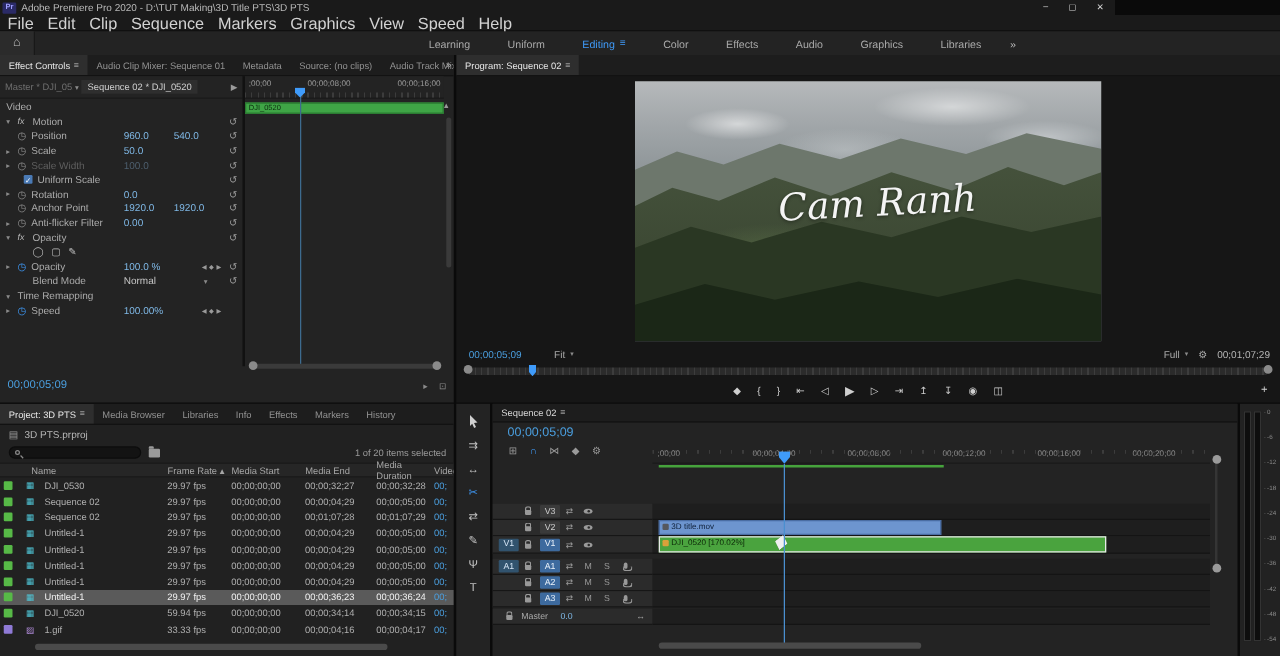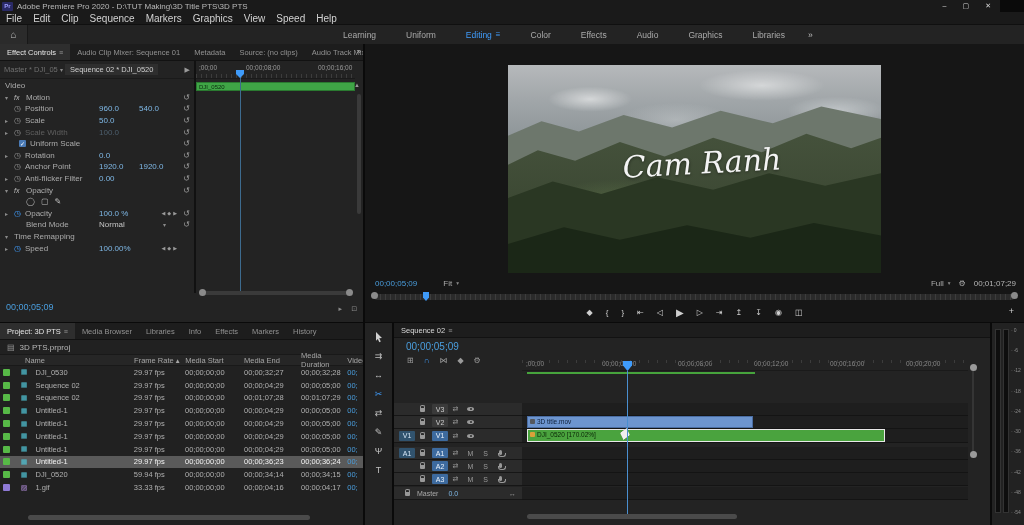--- a/index.html
+++ b/index.html
@@ -1,22 +1,22 @@
 <!DOCTYPE html>
 <html><head>
 <meta charset="utf-8">
 <style>
   * { margin:0; padding:0; box-sizing:border-box; }
   html,body { width:1024px; height:525px; background:#0a0a0a; font-family:"Liberation Sans",sans-serif; overflow:hidden; color:#c8c8c8; }
 
   
-  #titlebar { position:absolute; left:0; top:0; width:1000px; height:12px; background:#1a1a1a; display:flex; align-items:center; font-size:8px; color:#b9b9b9; }
+  #titlebar { position:absolute; left:0; top:0; width:892px; height:12px; background:#1a1a1a; display:flex; align-items:center; font-size:8px; color:#b9b9b9; }
   .pr-badge { width:11px; height:9px; margin:0 4px 0 2px; background:#2a2a66; color:#9f9fff; font-size:6px; font-weight:bold; display:flex; align-items:center; justify-content:center; border-radius:1px; }
   .win-btns { margin-left:auto; display:flex; gap:16px; padding-right:9px; font-size:7px; color:#d5d5d5; }
-  #menubar { position:absolute; left:0; top:12px; width:1024px; height:13px; background:#1a1a1a; border-bottom:1px solid #101010; display:flex; align-items:flex-end; gap:11px; padding-left:6px; font-size:10px; color:#d2d2d2; }
+  #menubar { position:absolute; left:0; top:12px; width:1024px; height:13px; background:#1a1a1a; border-bottom:1px solid #101010; display:flex; align-items:center; gap:11px; padding-left:6px; font-size:13px; color:#d2d2d2; }
   #wsbar { position:absolute; left:0; top:25px; width:1024px; height:19px; background:#232323; display:flex; align-items:center; font-size:8.5px; color:#aaa; }
   .home-chip { width:28px; height:19px; background:#2b2b2b; border-right:1px solid #181818; display:flex; align-items:center; justify-content:center; font-size:10px; color:#c2c2c2; }
   .ws-tabs { display:flex; margin-left:300px; }
   .ws-tab { padding:0 15px; display:flex; align-items:center; gap:4px; }
   .ws-tab.active { color:#3f9bfa;justify-content:center; }
   .ws-menu { font-size:8px; color:#3f9bfa; }
   .ws-overflow { margin-left:8px; color:#bbb; }
 
   
   .panel { position:absolute; background:#232323; overflow:hidden; }
@@ -354,20 +354,26 @@
       <span class="hdot l"></span>
       <span class="hdot r"></span>
     </div>
   <div class="ec-opt">
     <span>▸</span>
     <span>⊡</span>
   </div>
 </div>
 
 <div id="program-panel" class="panel">
+  <div class="ptabs">
+    <span class="ptab active">
+        <span>Program: Sequence 02</span>
+        <span class="ham">≡</span>
+      </span>
+  </div>
 
   <div class="video-frame">
     <div class="clouds"></div>
     <div class="mtn m1"></div>
     <div class="mtn m2"></div>
     <div class="sun-patch"></div>
     <div class="mtn m3"></div>
     <div class="mtn m4"></div>
     <div class="cam-ranh">Cam Ranh</div>
   </div>
@@ -421,20 +427,27 @@
     <span class="ptab">Libraries</span>
     <span class="ptab">Info</span>
     <span class="ptab">Effects</span>
     <span class="ptab">Markers</span>
     <span class="ptab">History</span>
   </div>
   <div class="bin-row">
     <span class="bin-ic">▤</span>
     <span>3D PTS.prproj</span>
   </div>
+  <div class="search-row">
+    <span class="search-box">
+        <span class="mag"></span>
+      </span>
+    <span class="folder"></span>
+    <span class="sel-status">1 of 20 items selected</span>
+  </div>
   <div class="tbl-head">
     <span class="th-name">
         <span>Name</span>
       </span>
     <span class="th-rate"><span>Frame Rate</span> <span>▴</span></span>
     <span class="th-start">Media Start</span>
     <span class="th-end">Media End</span>
     <span class="th-dur">Media Duration</span>
     <span class="th-video">Video</span>
   </div>

